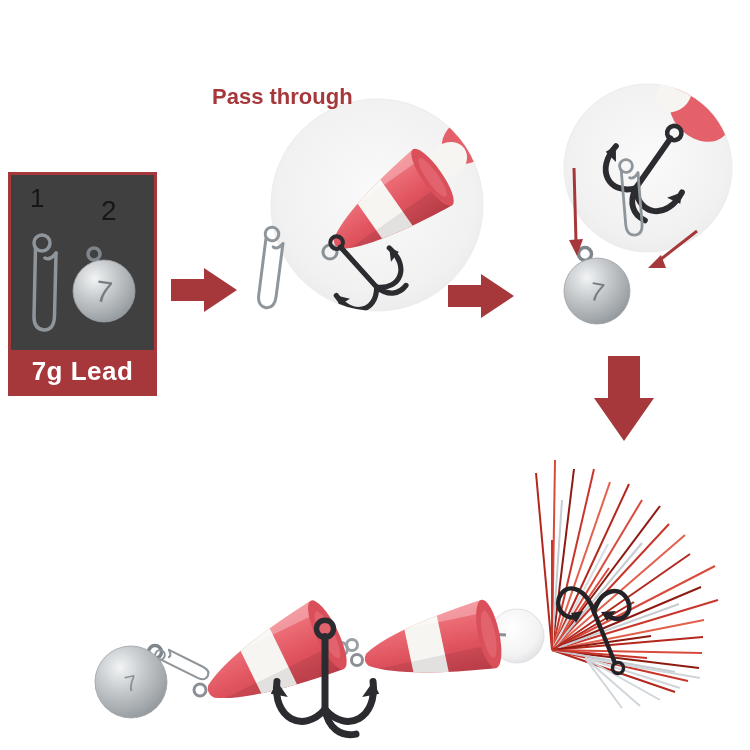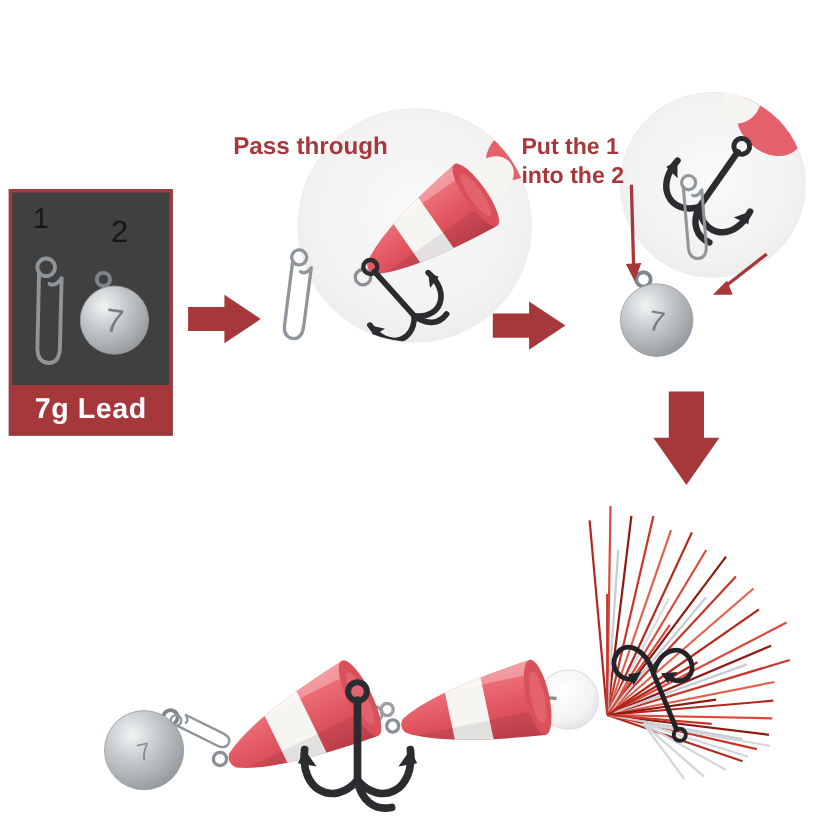--- a/index.html
+++ b/index.html
@@ -4,41 +4,37 @@
 <style>
   html,body{margin:0;padding:0;background:#ffffff;}
   body{width:750px;height:750px;font-family:"Liberation Sans",sans-serif;}
   .canvas{position:relative;width:750px;height:750px;overflow:hidden;background:#fff;}
   .svg-layer{position:absolute;left:0;top:0;z-index:2;pointer-events:none;}
   .legend-box{position:absolute;left:8px;top:172px;width:143px;height:218px;border:3px solid #A6383C;background:#404040;z-index:1;}
   .legend-banner{position:absolute;left:0;bottom:0;width:100%;height:43px;background:#A6383C;color:#fff;font-size:26px;font-weight:700;text-align:center;line-height:43px;letter-spacing:0.5px;}
   .num{position:absolute;color:#161616;z-index:3;font-weight:500;}
   #num1{left:30px;top:183px;font-size:26px;}
   #num2{left:101px;top:195px;font-size:28px;}
-  .step-label{position:absolute;color:#A6383C;font-weight:700;z-index:3;margin-top:36px;}
+  .step-label{position:absolute;color:#A6383C;font-weight:700;z-index:3;}
   #step1{left:212px;top:84px;font-size:22px;}
   #step2{left:474px;top:85px;font-size:21px;line-height:26px;}
   svg text{font-family:"Liberation Sans",sans-serif;}
 </style>
 </head>
 <body>
 
 <div class="canvas">
 
   <div class="legend-box">
     <div class="legend-banner">7g Lead</div>
   </div>
   <span class="num" id="num1">1</span>
   <span class="num" id="num2">2</span>
 
   <div class="step-label" id="step1">Pass through</div>
-  <div class="step-label" id="step2">
-    <span>Put the 1</span><br>
-    <span>into the 2</span>
-  </div>
 
   <svg class="svg-layer" width="750" height="750" viewBox="0 0 750 750">
     <defs>
       <radialGradient id="leadG" cx="35%" cy="30%" r="78%">
         <stop offset="0" stop-color="#F2F4F5"></stop>
         <stop offset="0.45" stop-color="#C3C7CA"></stop>
         <stop offset="0.8" stop-color="#A3A8AC"></stop>
         <stop offset="1" stop-color="#8F9498"></stop>
       </radialGradient>
       <radialGradient id="insetG" cx="50%" cy="45%" r="62%">

